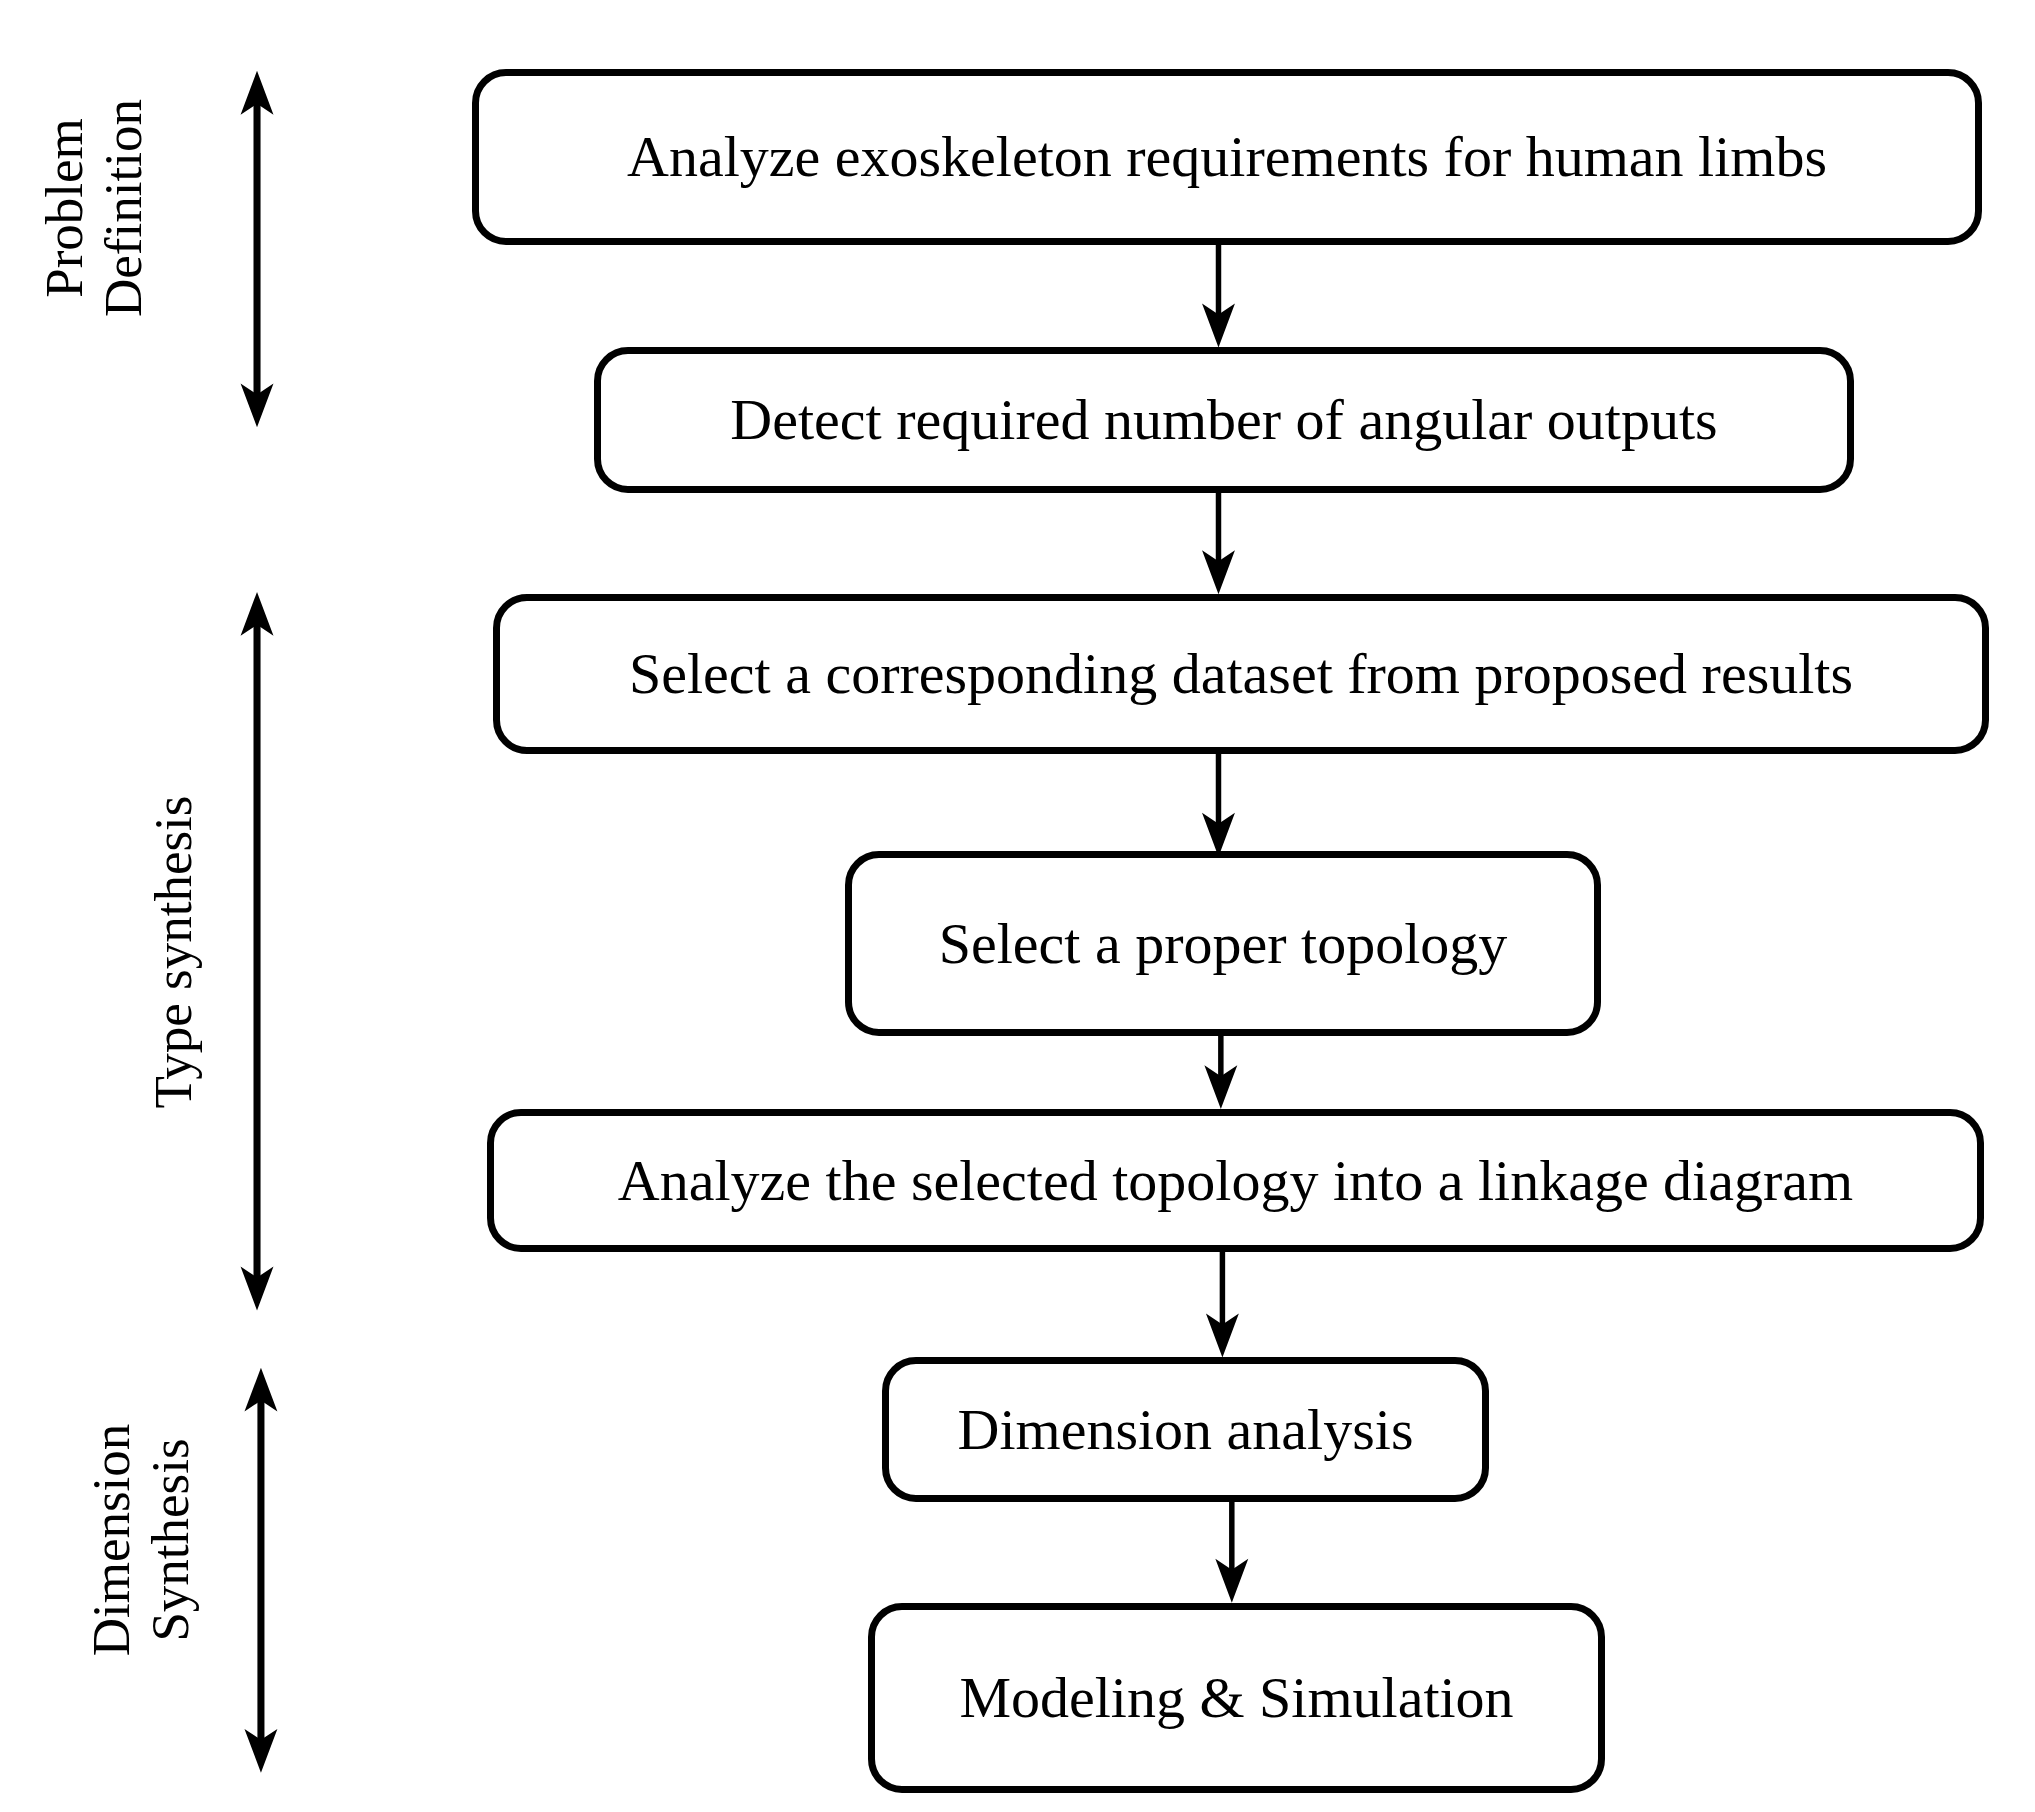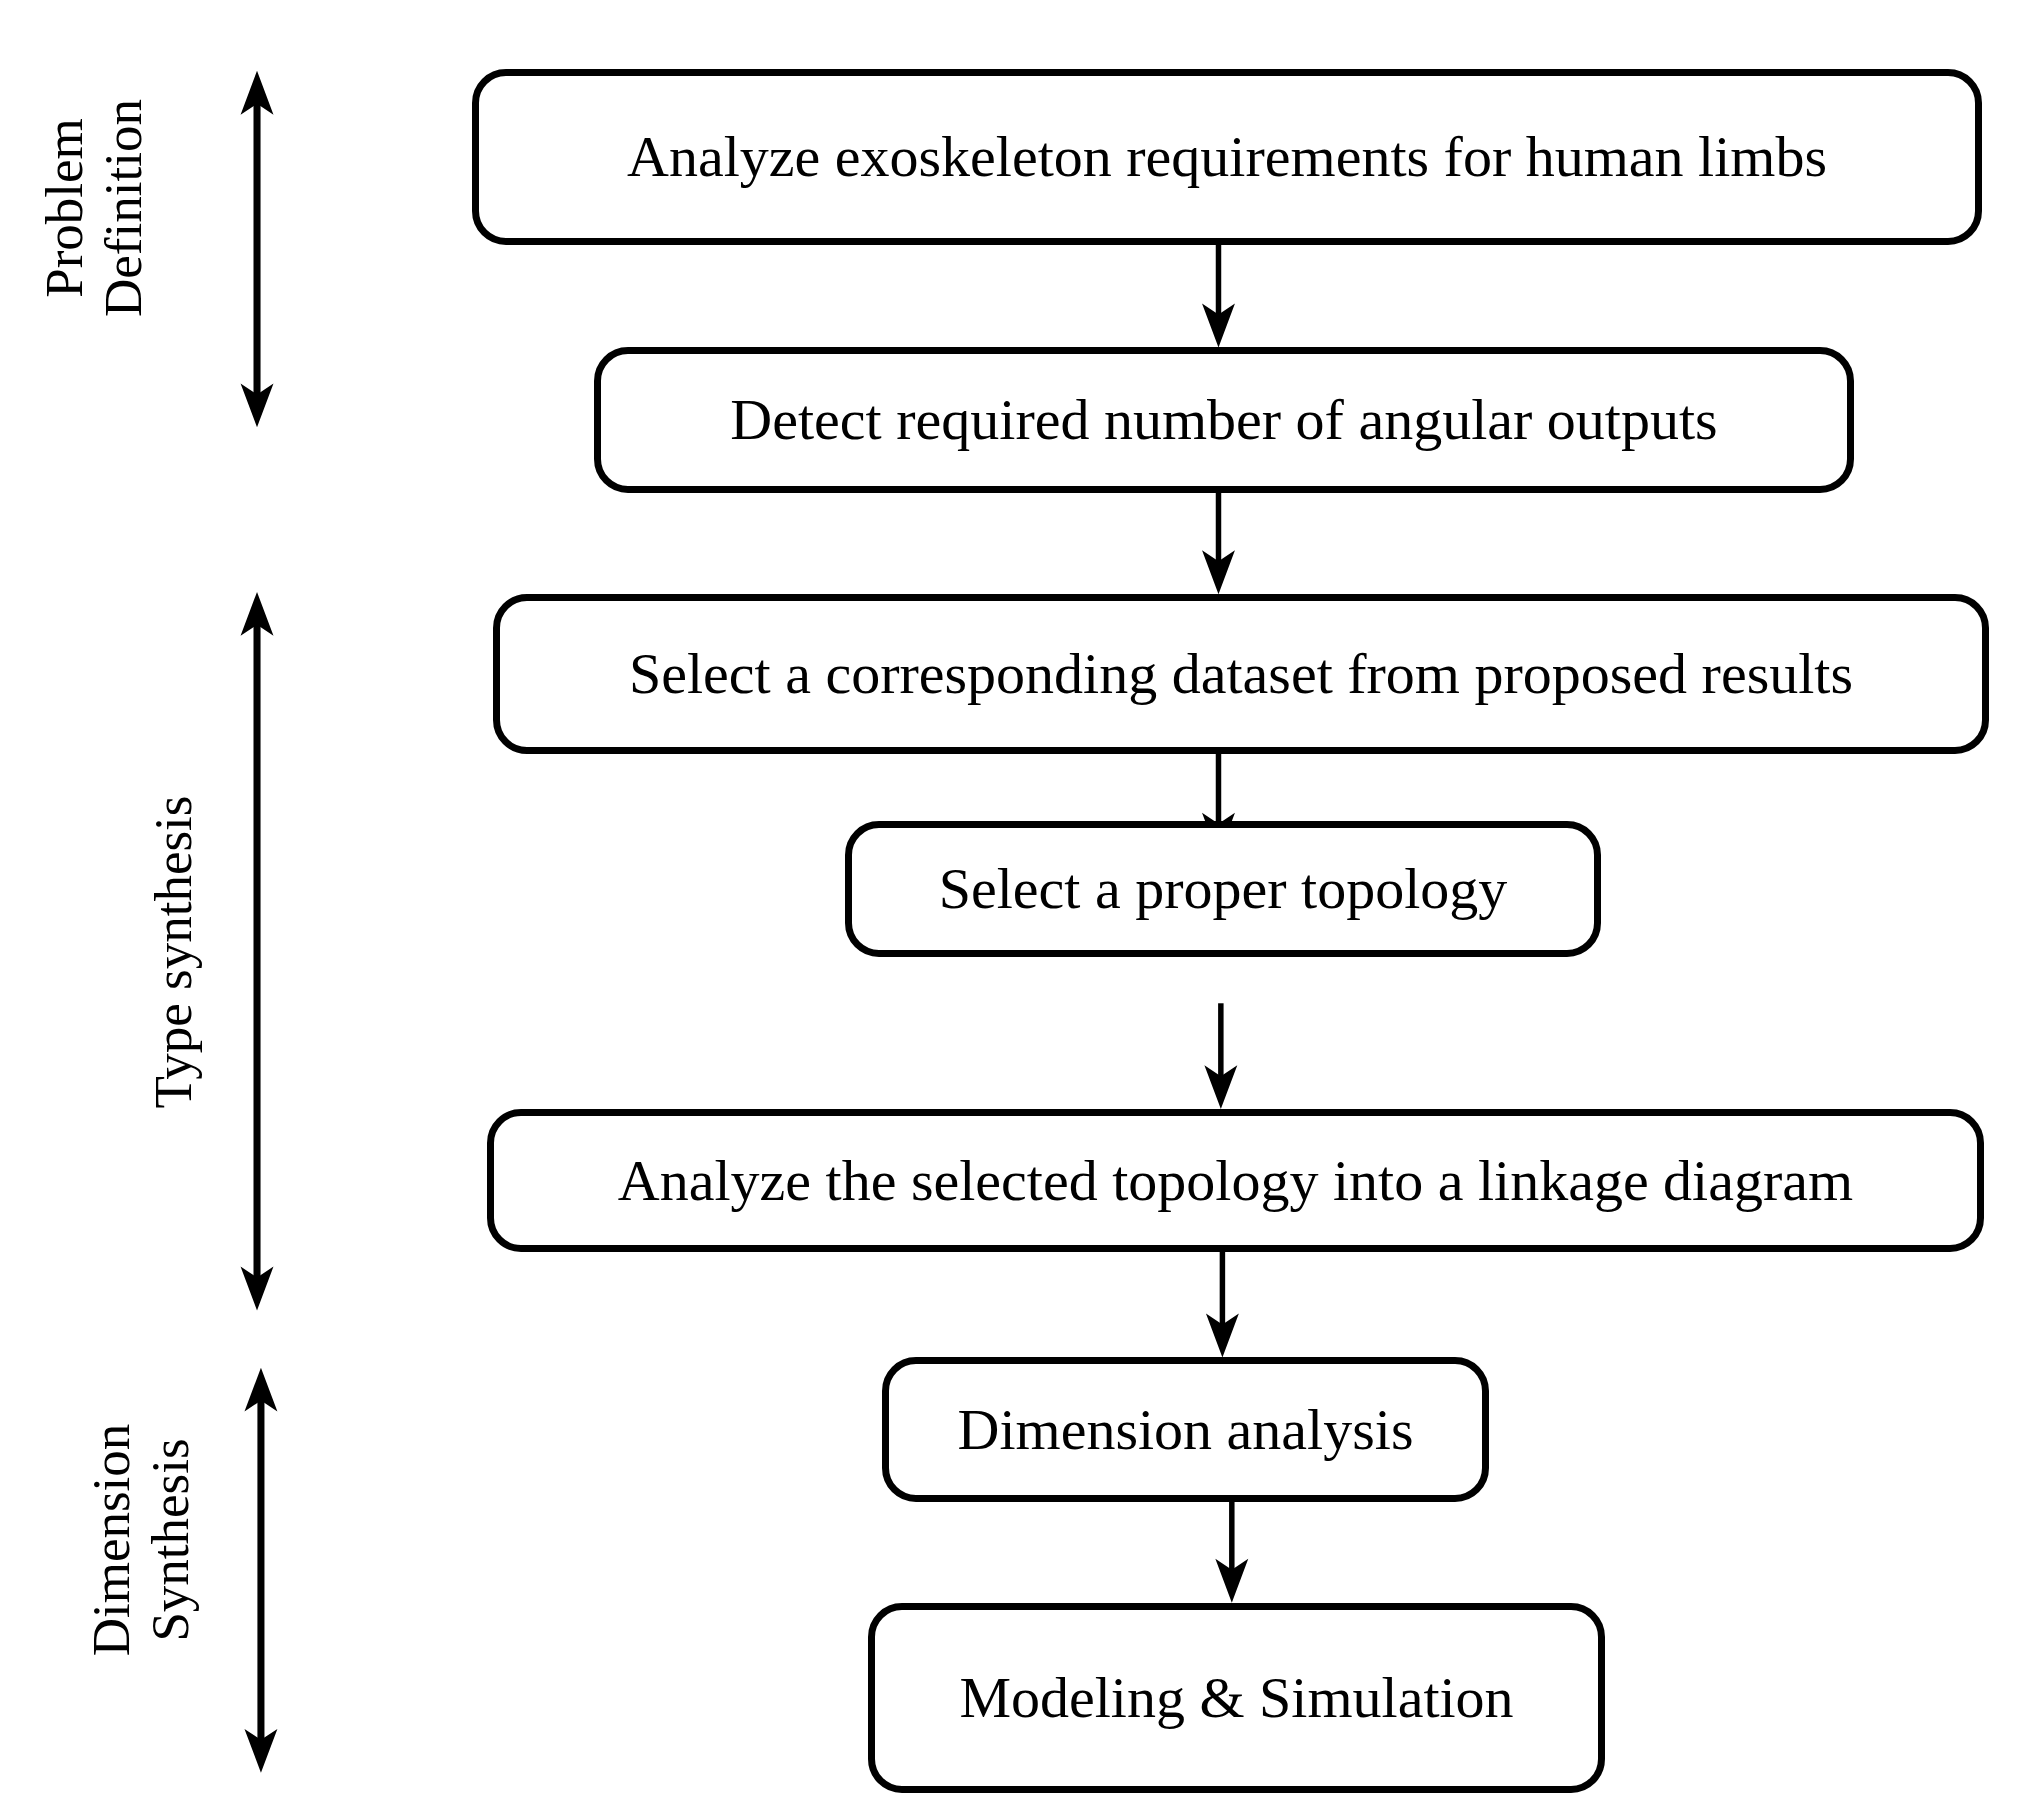--- a/index.html
+++ b/index.html
@@ -121,21 +121,21 @@
       <div>Synthesis</div>
     </div>
   </div>
 
   <div class="step" style="left:472px;  top:69px;   width:1510px; height:176px">Analyze exoskeleton requirements for human limbs</div>
 
   <div class="step" style="left:594px;  top:347px;  width:1260px; height:146px">Detect required number of angular outputs</div>
 
   <div class="step" style="left:493px;  top:594px;  width:1496px; height:160px">Select a corresponding dataset from proposed results</div>
 
-  <div class="step" style="left:845px; top:821px; width:756px;  height:136px">Select a proper topology</div>
+  <div class="step" style="left:845px; top:851px; width:756px;  height:185px">Select a proper topology</div>
 
   <div class="step" style="left:487px;  top:1109px; width:1497px; height:143px">Analyze the selected topology into a linkage diagram</div>
 
   <div class="step" style="left:882px; top:1357px; width:607px;  height:145px">Dimension analysis</div>
 
   <div class="step" style="left:868px; top:1603px; width:737px;  height:190px">Modeling &amp; Simulation</div>
 
 </div>
 
 

